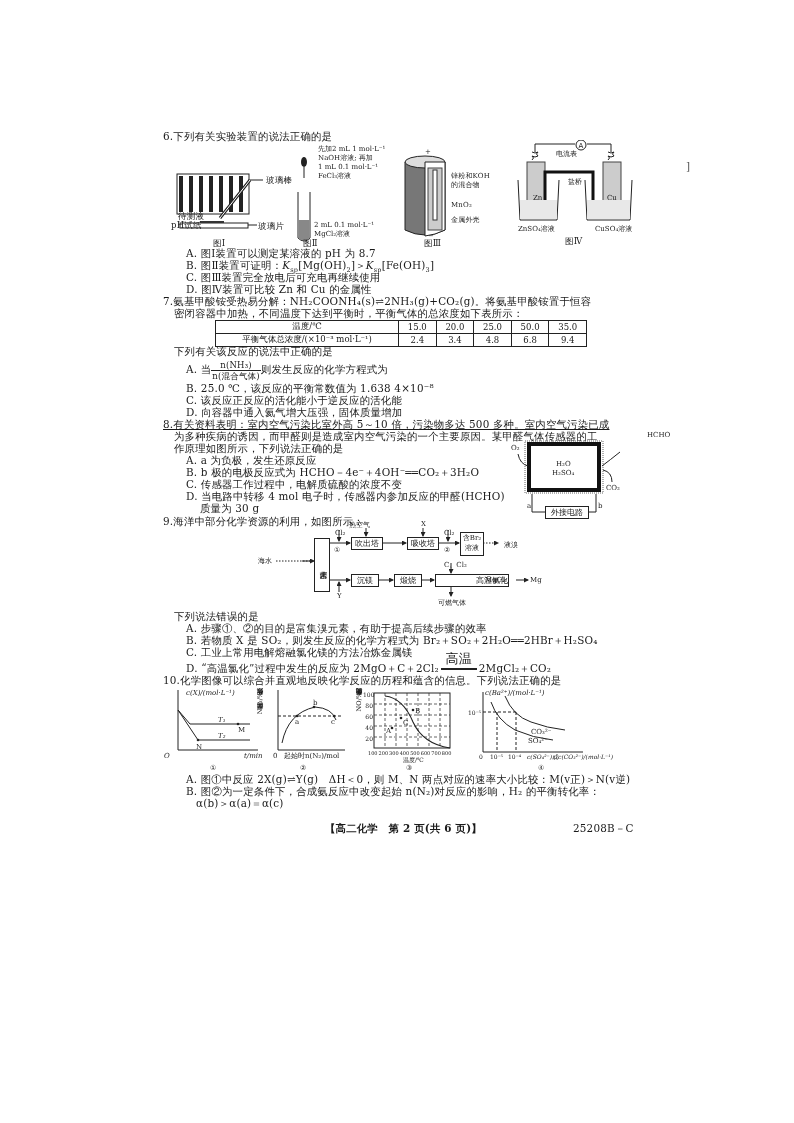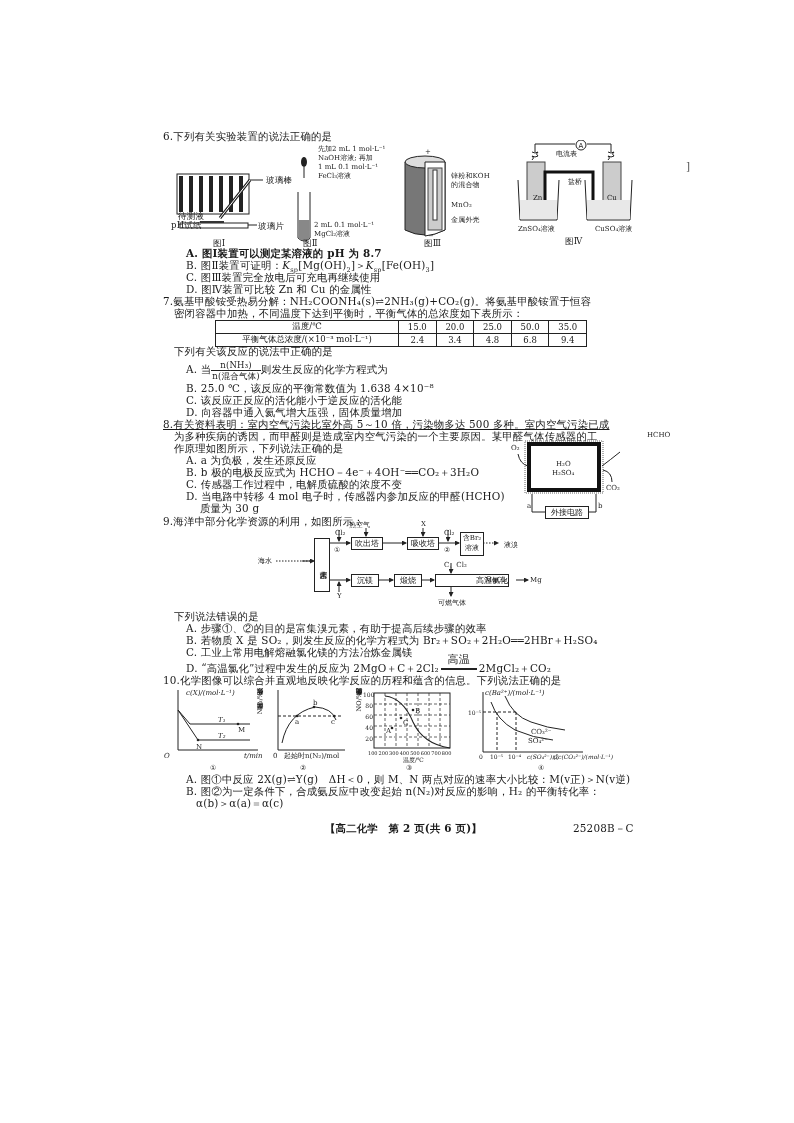--- a/index.html
+++ b/index.html
@@ -100,21 +100,21 @@
   <rect x="72" y="60" width="43" height="19" fill="#e8e8e8"></rect>
 </svg>
 <div class="abs xs" style="left:556px;top:150px;">电流表</div>
 <div class="abs xs" style="left:568px;top:178px;">盐桥</div>
 <div class="abs xs" style="left:533px;top:194px;">Zn</div>
 <div class="abs xs" style="left:607px;top:194px;">Cu</div>
 <div class="abs xs" style="left:518px;top:225px;">ZnSO₄溶液</div>
 <div class="abs xs" style="left:595px;top:225px;">CuSO₄溶液</div>
 <div class="t s" style="left:565px;top:235px;">图Ⅳ</div>
 
-<div class="t" style="left:186px;top:247px;font-weight:bold;">A. 图Ⅰ装置可以测定某溶液的 pH 为 8.7</div>
+<div class="t" style="left:186px;top:247px;">A. 图Ⅰ装置可以测定某溶液的 pH 为 8.7</div>
 <div class="t" style="left:186px;top:259px;"><span>B. 图Ⅱ装置可证明：</span><i>K</i><sub>sp</sub><span>[Mg(OH)</span><sub>2</sub><span>]＞</span><i>K</i><sub>sp</sub><span>[Fe(OH)</span><sub>3</sub><span>]</span></div>
 <div class="t" style="left:186px;top:271px;">C. 图Ⅲ装置完全放电后可充电再继续使用</div>
 <div class="t" style="left:186px;top:283px;">D. 图Ⅳ装置可比较 Zn 和 Cu 的金属性</div>
 
 <div class="t" style="left:163px;top:295px;">7.氨基甲酸铵受热易分解：NH₂COONH₄(s)⇌2NH₃(g)+CO₂(g)。将氨基甲酸铵置于恒容</div>
 <div class="t" style="left:174px;top:307px;">密闭容器中加热，不同温度下达到平衡时，平衡气体的总浓度如下表所示：</div>
 <table class="eq" style="left:215px;top:320px;width:372px;">
   <tbody>
       <tr>
     <td style="width:170px;">温度/℃</td>
@@ -217,21 +217,21 @@
 <div class="box" style="left:435px;top:574px;width:32px;height:11px;padding-left:40px;">高温氯化</div>
 <div class="abs xs" style="left:485px;top:576px;">MgCl₂</div>
 <div class="abs xs" style="left:530px;top:576px;">Mg</div>
 <div class="abs xs" style="left:438px;top:599px;">可燃气体</div>
 
 <div class="t" style="left:174px;top:610px;">下列说法错误的是</div>
 <div class="t" style="left:186px;top:622px;">A. 步骤①、②的目的是富集溴元素，有助于提高后续步骤的效率</div>
 <div class="t" style="left:186px;top:634px;">B. 若物质 X 是 SO₂，则发生反应的化学方程式为 Br₂＋SO₂＋2H₂O══2HBr＋H₂SO₄</div>
 <div class="t" style="left:186px;top:646px;">C. 工业上常用电解熔融氯化镁的方法冶炼金属镁</div>
 <div class="t" style="left:186px;top:662px;">
-  <span>D. “高温氯化”过程中发生的反应为 2MgO＋C＋2Cl₂</span><span style="display:inline-block;position:relative;width:40px;text-align:center;"><span style="position:absolute;left:0;right:0;top:-9px;font-size:11px;">高温</span><span style="display:inline-block;width:36px;border-top:2px solid #222;vertical-align:middle;"></span></span><span>2MgCl₂＋CO₂</span>
+  <span>D. “高温氯化”过程中发生的反应为 2MgO＋C＋2Cl₂</span><span style="display:inline-block;position:relative;width:40px;text-align:center;"><span style="position:absolute;left:0;right:0;top:-9px;font-size:13px;font-family:Liberation Mono, monospace;">高温</span><span style="display:inline-block;width:36px;border-top:2px solid #222;vertical-align:middle;"></span></span><span>2MgCl₂＋CO₂</span>
 </div>
 
 <div class="t" style="left:163px;top:674px;">10.化学图像可以综合并直观地反映化学反应的历程和蕴含的信息。下列说法正确的是</div>
 
 <svg class="abs" style="left:170px;top:688px;" width="95" height="72">
   <line x1="8" y1="62" x2="8" y2="2" stroke="#222"></line>
     <line x1="8" y1="62" x2="88" y2="62" stroke="#222"></line>
   <path d="M8 22 L20 36 L80 36" fill="none" stroke="#222"></path>
   <path d="M8 22 L28 52 L80 52" fill="none" stroke="#222"></path>
   <circle cx="68" cy="36" r="1.3" fill="#222"></circle>

